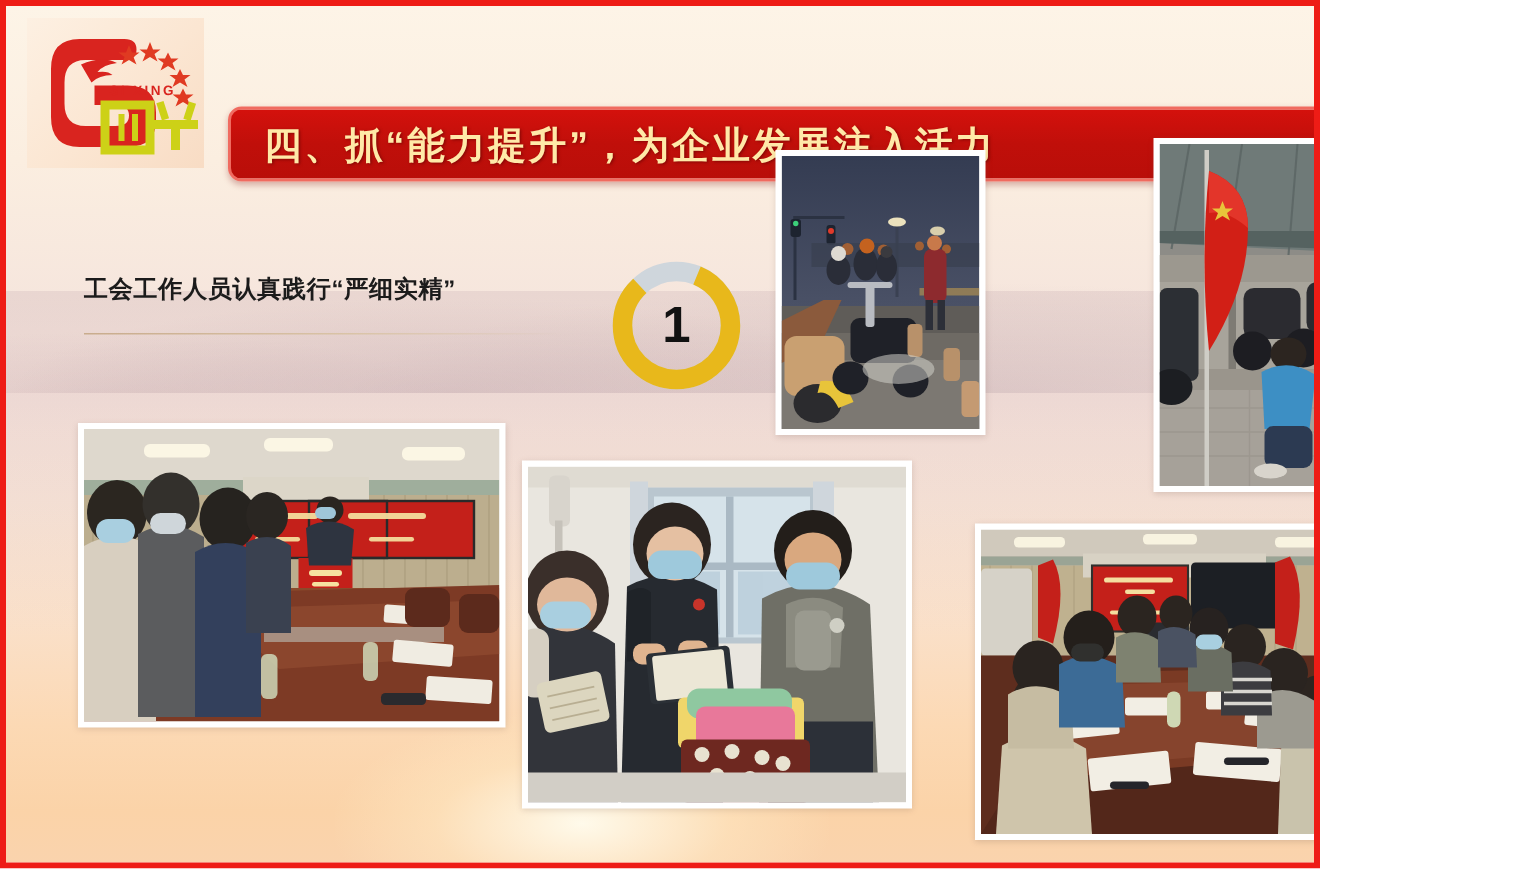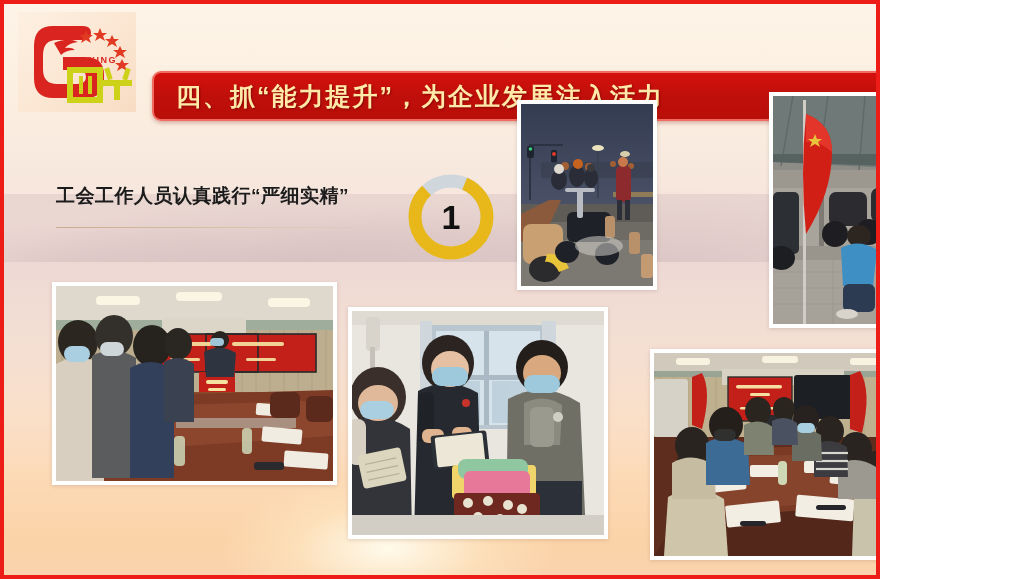--- a/index.html
+++ b/index.html
@@ -78,21 +78,21 @@
     margin-left:22px;
     text-shadow:1px 1px 2px rgba(90,0,0,.55);
     white-space:nowrap;
   }
 
   
   .caption {
     position:absolute; left:52px; top:178px; width:330px;
   }
   .caption .line {
-    font-size:19px; font-weight:700; color:#1b1b1b;
+    font-size:16px; font-weight:700; color:#1b1b1b;
     line-height:1.45; letter-spacing:.5px; white-space:nowrap;
   }
   .caption .rule {
     margin-top:17px; height:1px; width:320px;
     background:linear-gradient(90deg,#c9ac8d 0%, #d9c3a6 55%, rgba(217,195,166,0) 100%);
   }
 
   
   .ring {
     position:absolute; left:399px; top:165px;

